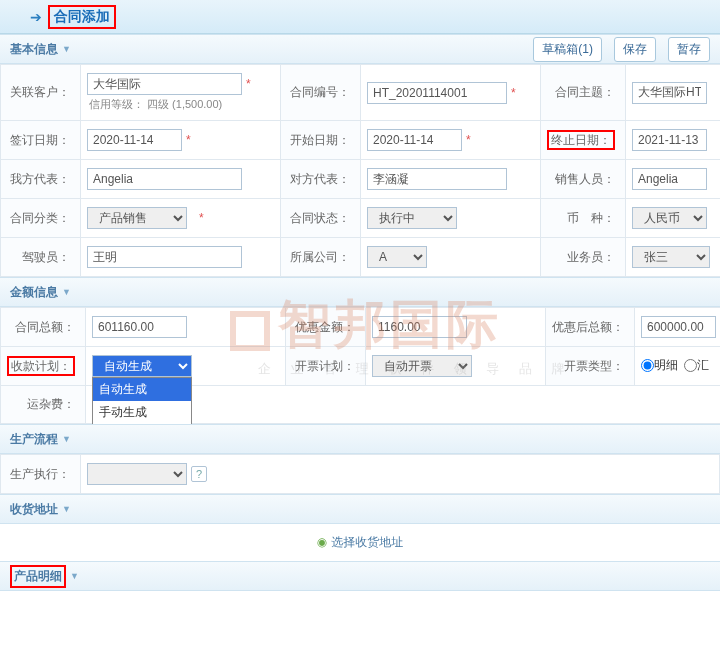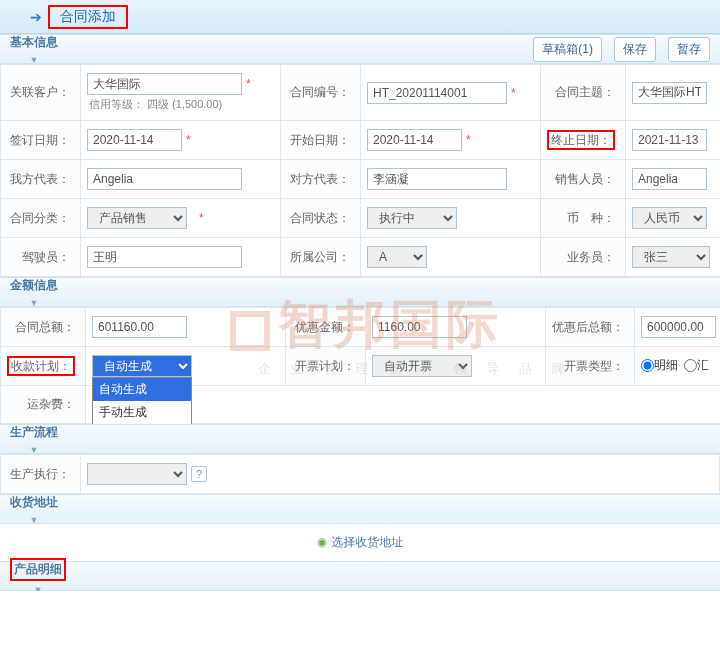--- a/index.html
+++ b/index.html
@@ -1,21 +1,21 @@
 <!DOCTYPE html>
 <html><head>
 <meta charset="utf-8">
 <style>
 * { box-sizing: border-box; margin: 0; padding: 0; }
 body { font-family: "Microsoft YaHei", Arial, sans-serif; font-size: 12px; color: #333; background: #fff; width: 720px; overflow: hidden; }
 .header-bar { background: linear-gradient(to bottom, #e8f4fb, #d5ebf8); height: 34px; display: flex; align-items: center; padding-left: 30px; border-bottom: 1px solid #b8d8e8; }
 .arrow-icon { color: #2b7fc0; font-size: 14px; margin-right: 6px; }
-.page-title { color: #1a6db8; font-weight: normal; font-size: 14px; border: 2px solid red; padding: 1px 10px; text-align: center; }
+.page-title { color: #1a6db8; font-weight: bold; font-size: 14px; border: 2px solid red; padding: 1px 4px; text-align: center; }
 .section-header { background: linear-gradient(to bottom, #f5fafd, #e5f1f9); height: 30px; display: flex; align-items: center; justify-content: space-between; padding: 0 10px; border-top: 1px solid #cfe3f0; border-bottom: 1px solid #cfe3f0; color: #4a7aa4; font-weight: bold; }
-.section-header .title-group { display: flex; align-items: center; gap: 4px; flex-direction: column; }
+.section-header .title-group { display: flex; align-items: center; gap: 4px; }
 .section-header .tri-icon { font-size: 9px; color: #7ba8ca; }
 .section-actions { display: flex; gap: 12px; }
 .btn { background: #fff; border: 1px solid #a8c8dd; border-radius: 3px; padding: 3px 8px; color: #3a6a97; cursor: pointer; font-size: 12px; }
 .form-table { width: 100%; border-collapse: collapse; }
 .form-table td { border: 1px solid #e0e8ef; padding: 8px 6px; vertical-align: middle; height: 38px; }
 .form-table td.label { width: 80px; text-align: right; color: #666; background: #fafcfe; white-space: nowrap; padding-right: 10px; }
 .form-table td.field { background: #fff; }
 input[type=text] { border: 1px solid #b0c4d6; padding: 3px 5px; height: 22px; font-size: 12px; color: #555; }
 select { border: 1px solid #b0c4d6; padding: 2px 7px; height: 22px; font-size: 12px; color: #555; }
 .req { color: #e05050; margin-left: 4px; }

